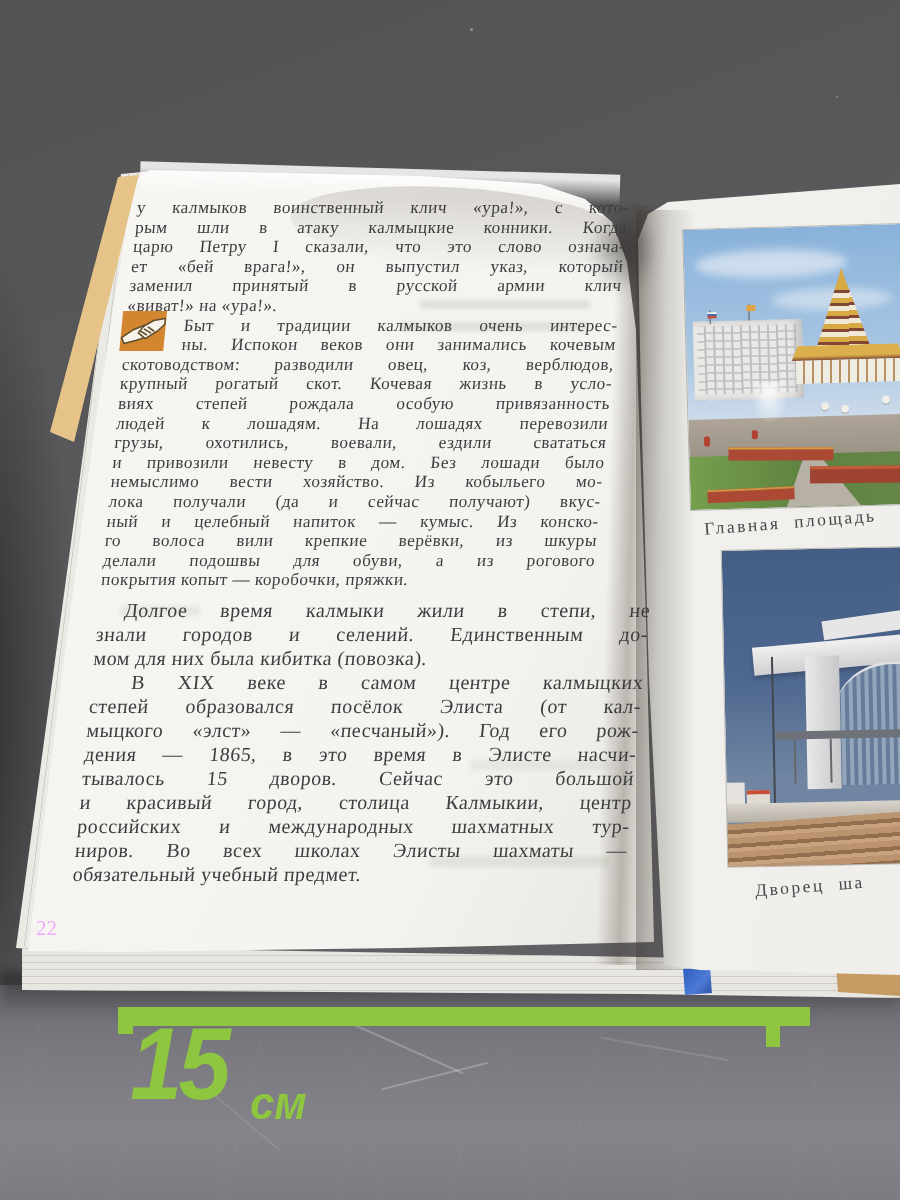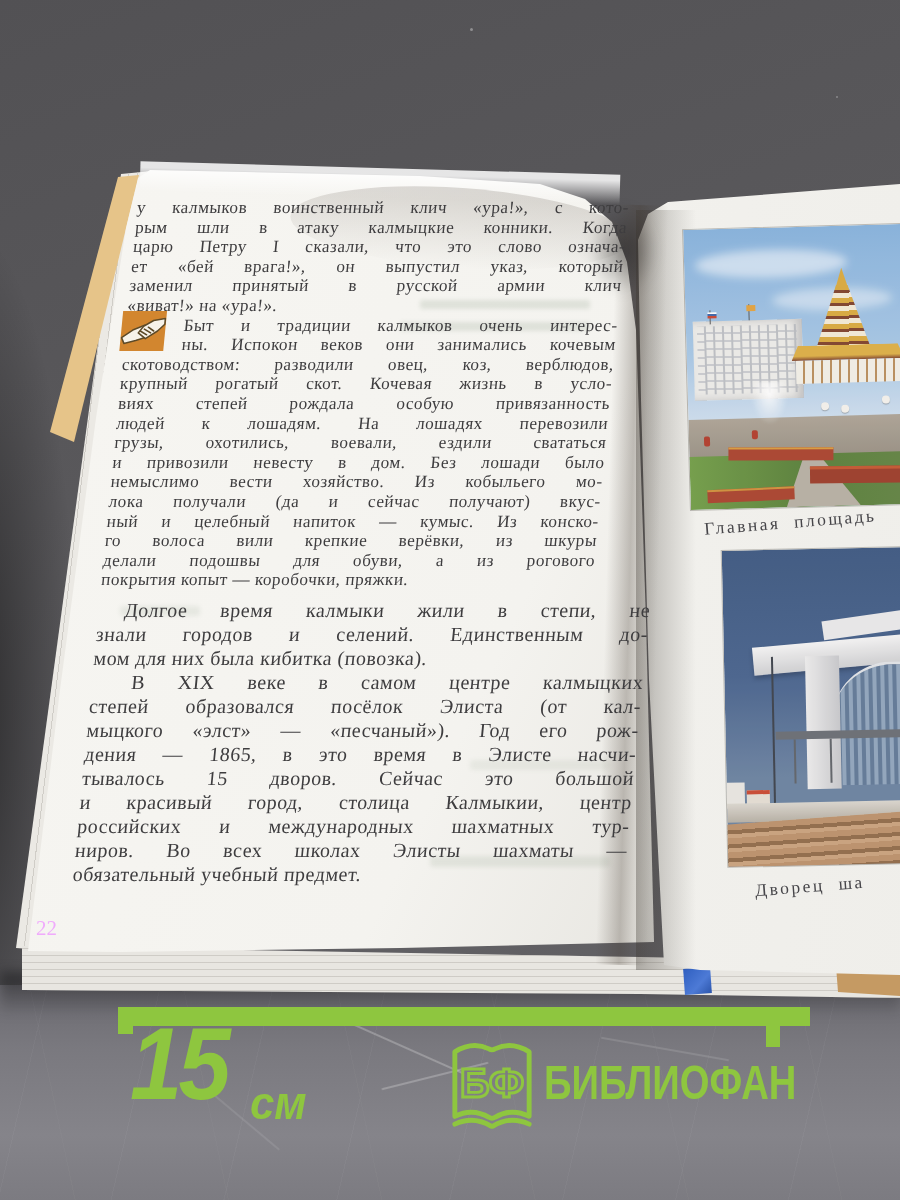--- a/index.html
+++ b/index.html
@@ -308,22 +308,14 @@
     <div class="photo-tone"></div>
   </div>
   <div class="abs caption caption2">Дворец ша</div>
 
   <div class="abs ruler-bar green"></div>
   <div class="abs ruler-leg-left green"></div>
   <div class="abs ruler-leg-right green"></div>
   <div class="abs ruler-value">15</div>
   <div class="abs ruler-unit">см</div>
 
-  <div class="abs brand">
-    <svg class="brand-book-icon" width="88" height="102" viewBox="0 0 90 104">
-      <path d="M7 16 Q25 5 42 13 Q45 15 48 13 Q65 5 83 16 L83 82 Q65 73 48 83 Q45 85 42 83 Q25 73 7 82 Z" fill="none" stroke="#8ec63f" stroke-width="5" stroke-linejoin="round"></path>
-      <path d="M7 90 Q26 81 44 92 M83 90 Q64 81 46 92" fill="none" stroke="#8ec63f" stroke-width="5" stroke-linecap="round"></path>
-      <text x="45" y="62" text-anchor="middle" font-family="Liberation Sans, sans-serif" font-weight="bold" font-size="42" fill="none" stroke="#8ec63f" stroke-width="3">БФ</text>
-    </svg>
-    <div class="brand-name">БИБЛИОФАН</div>
-  </div>
 
 </div>
 
 </body></html>

